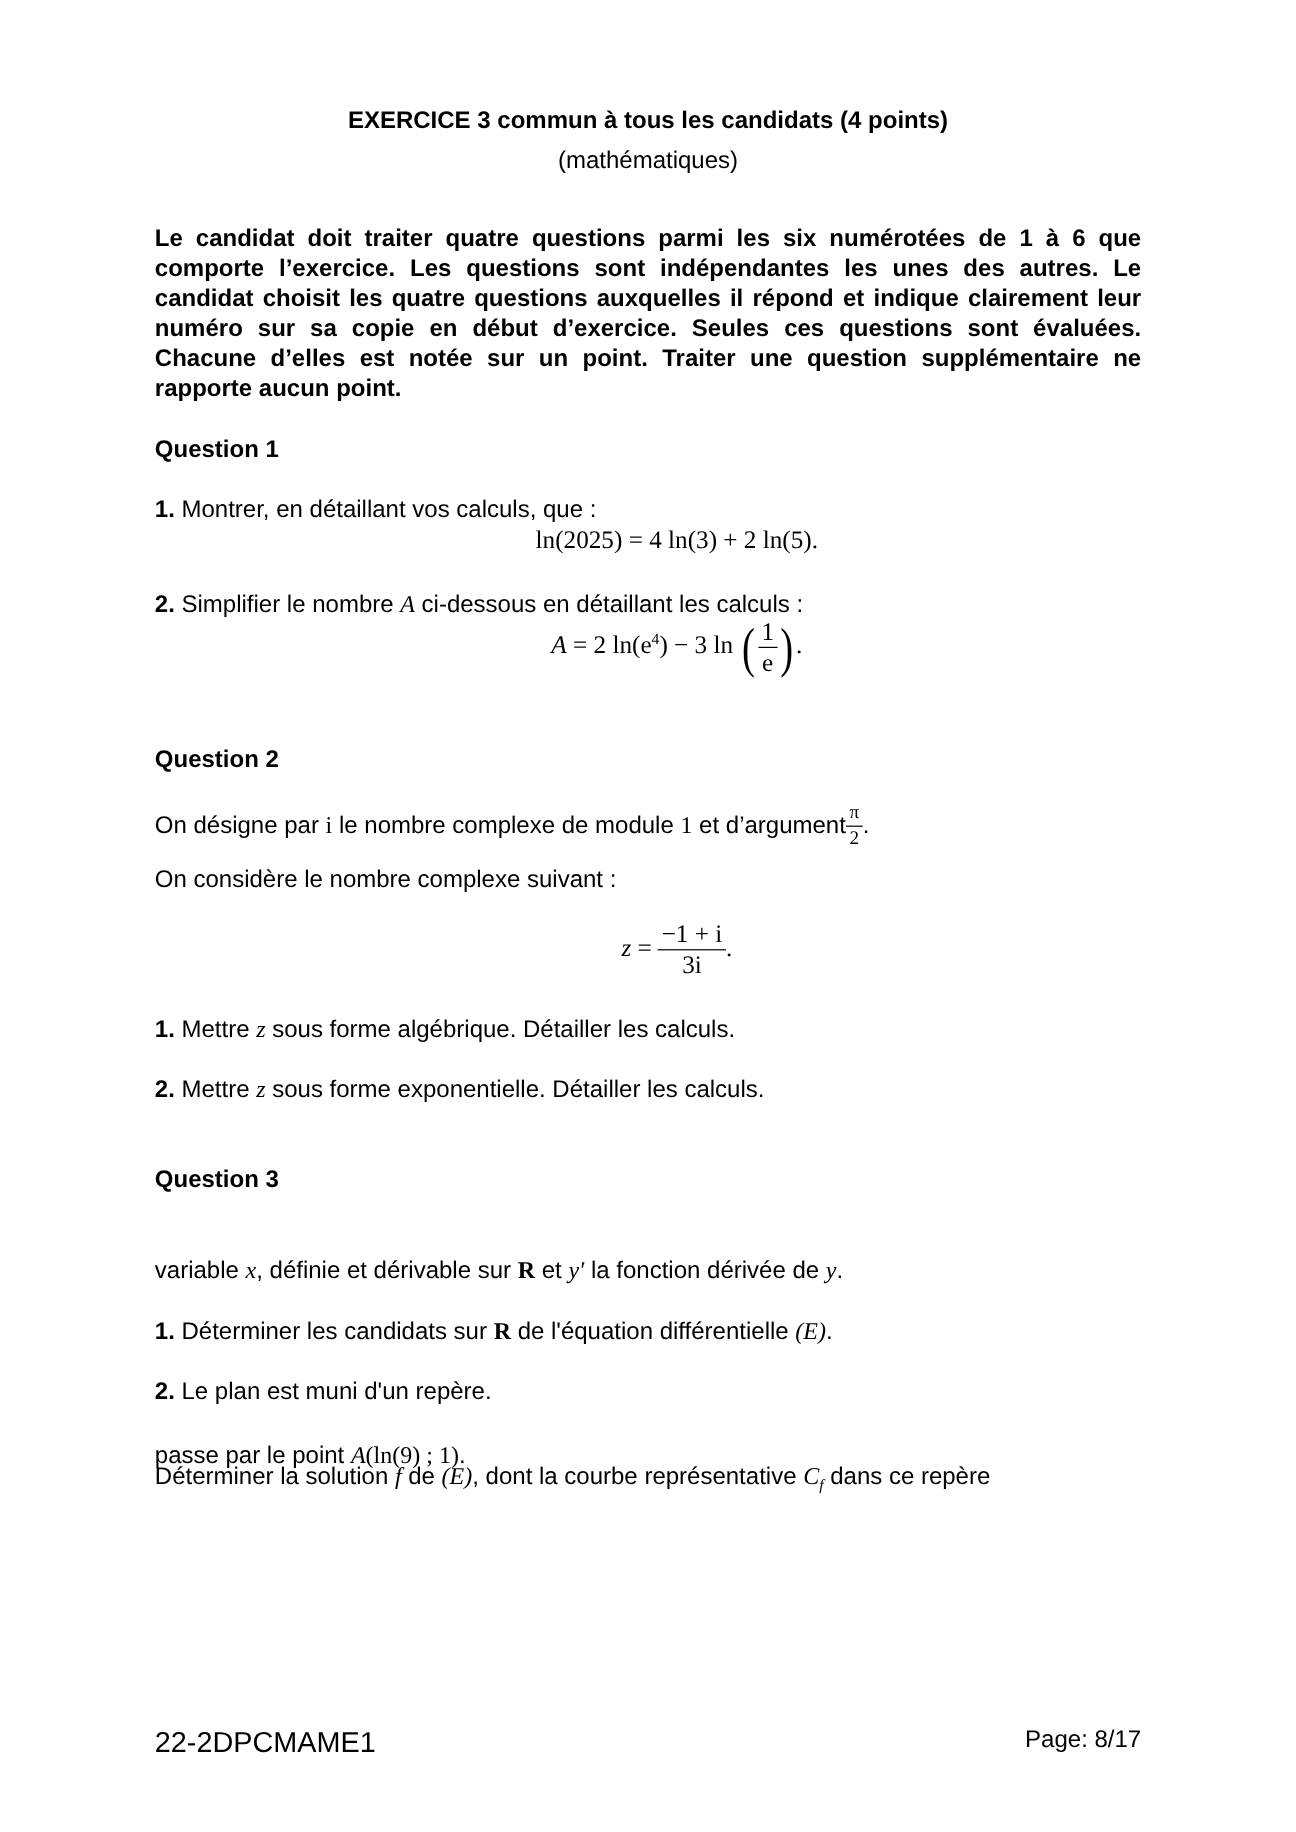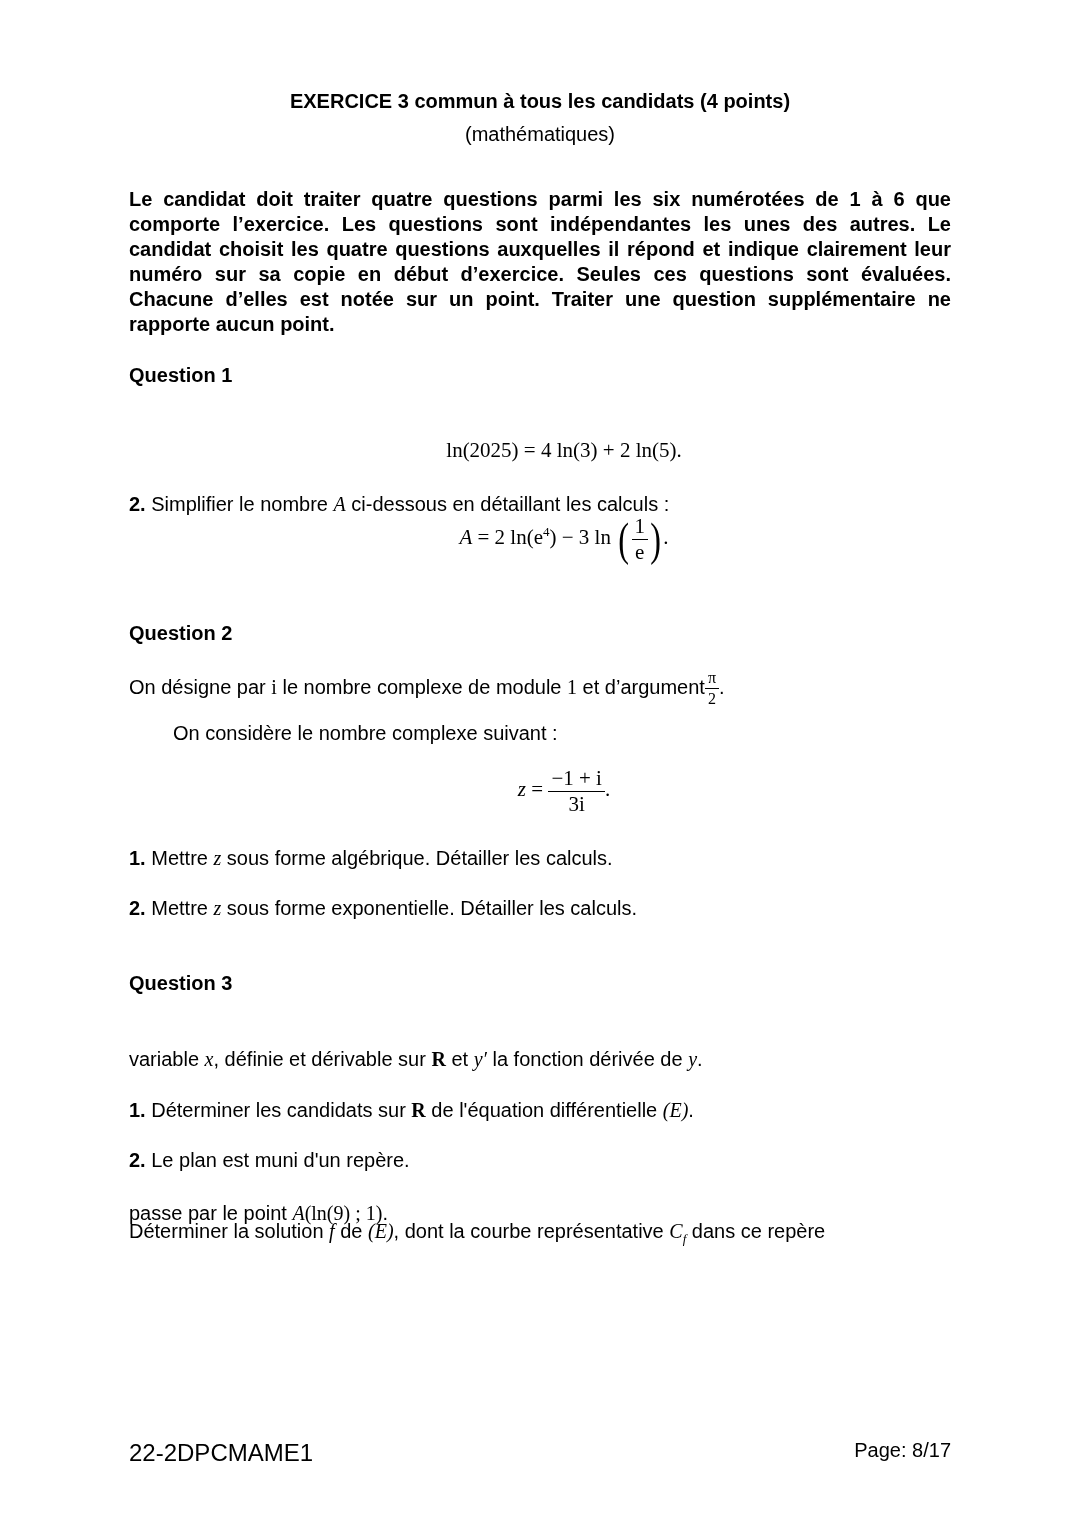--- a/index.html
+++ b/index.html
@@ -37,41 +37,44 @@
 
 <div class="page">
 
   <div class="abs title">EXERCICE 3 commun à tous les candidats (4 points)</div>
   <div class="abs subtitle">(mathématiques)</div>
 
   <div class="abs intro">Le candidat doit traiter quatre questions parmi les six numérotées de 1 à 6 que comporte l’exercice. Les questions sont indépendantes les unes des autres. Le candidat choisit les quatre questions auxquelles il répond et indique clairement leur numéro sur sa copie en début d’exercice. Seules ces questions sont évaluées. Chacune d’elles est notée sur un point. Traiter une question supplémentaire ne rapporte aucun point.</div>
 
   <div class="abs qhead" style="top:364px;">Question 1</div>
 
+  <div class="abs txt" style="top:412px;">
+    <span class="num">1.</span><span> Montrer, en détaillant vos calculs, que :</span>
+  </div>
   <div class="abs center math" style="top:438px;">ln(2025) = 4 ln(3) +  2 ln(5).</div>
 
   <div class="abs txt" style="top:491px;">
     <span class="num">2.</span><span> Simplifier le nombre </span><span class="mi">A</span><span> ci-dessous en détaillant les calculs :</span>
   </div>
   <div class="abs center math" style="top:516px;">
     <span class="mi">A</span><span> = 2 ln(e</span><span class="sup">4</span><span>) −  3 ln </span><span class="bigparen">(</span><span class="frac">
         <span class="n">1</span>
         <span class="d">e</span>
       </span><span class="bigparen">)</span><span>.</span>
   </div>
 
   <div class="abs qhead" style="top:622px;">Question 2</div>
 
   <div class="abs txt" style="top:670px;">
     <span>On désigne par </span><span class="mr">i</span><span> le nombre complexe de module </span><span class="mr">1</span><span> et d’argument</span><span class="frac mr" style="font-size:16px;">
         <span class="n" style="border-bottom-width:1px;">π</span>
         <span class="d">2</span>
       </span><span>.</span>
   </div>
-  <div class="abs txt" style="top:720px;margin-left:44px;">On considère le nombre complexe suivant :</div>
+  <div class="abs txt" style="top:720px;">On considère le nombre complexe suivant :</div>
 
   <div class="abs center math" style="top:768px;">
     <span class="mi">z</span><span> = </span><span class="frac">
         <span class="n">−1 + i</span>
         <span class="d">3i</span>
       </span><span>.</span>
   </div>
 
   <div class="abs txt" style="top:845px;">
     <span class="num">1.</span><span> Mettre </span><span class="mi">z</span><span> sous forme algébrique. Détailler les calculs.</span>

